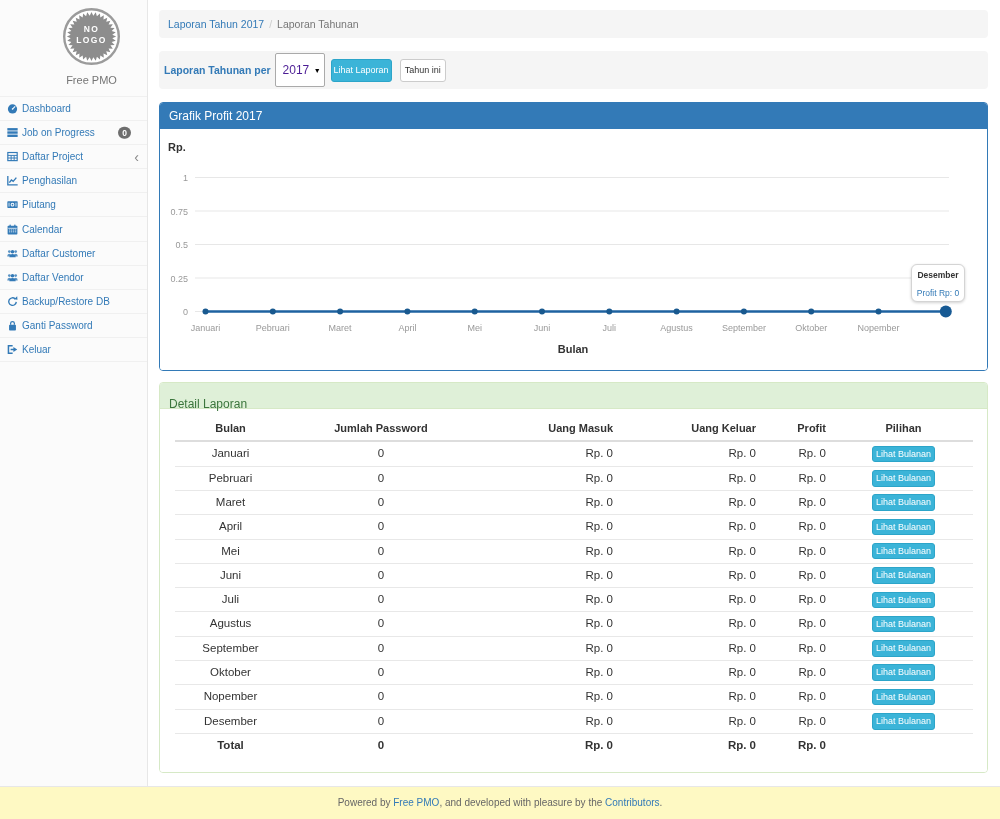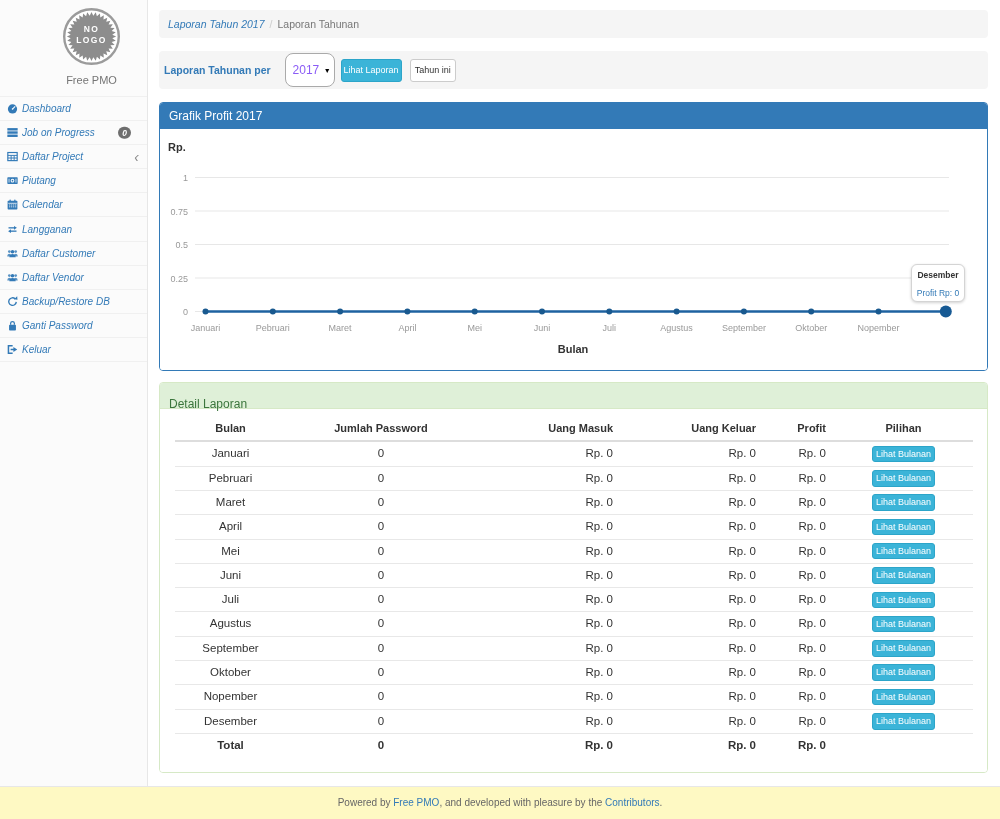--- a/index.html
+++ b/index.html
@@ -10,45 +10,45 @@
   .layout { display:flex; height:786px; }
 
   
   .sidebar { width:148px; flex:0 0 148px; background:#fbfbfb; border-right:1px solid #e7e7e7; }
   .brand { height:96px; text-align:center; padding-top:7px;margin-left:36px; }
   .brand-name { display:block; margin-top:8px; font-size:11px; color:#757575; }
   .logo-svg { display:block; margin:0 auto; }
   .nav { list-style:none; border-top:1px solid #f0f0f0; }
   .nav-item { position:relative; display:flex; align-items:center; height:24.1px;
               padding:0 8px 0 7px; border-bottom:1px solid #f0f0f0;
-              color:#337ab7; font-size:10px; cursor:pointer;font-style:italic; }
+              color:#337ab7; font-size:10px; cursor:pointer; }
   .nav-ic { width:11px; height:11px; flex:0 0 11px; margin-right:4px; }
   .nav-label { white-space:nowrap; }
   .nav-badge { position:absolute; right:16px; top:50%; transform:translateY(-50%);
                background:#6e6e6e; color:#fff; font-size:8.5px; font-weight:bold;
                min-width:13px; height:12.5px; line-height:12.5px; border-radius:7px;
                text-align:center; padding:0 3px; }
   .nav-chevron { position:absolute; right:8px; top:50%; transform:translateY(-52%);
                  color:#888; font-size:14px; line-height:1; }
 
   
   .content { flex:1; padding:10px 12px 0 11px; background:#fff; min-width:0; }
 
   .breadcrumb { height:28px; background:#f5f5f5; border-radius:4px; margin-bottom:13px;
                 line-height:28px; padding:0 9px; font-size:10.5px; color:#777; }
-  .breadcrumb a { color:#337ab7;font-style:italic; }
+  .breadcrumb a { color:#337ab7; }
   .breadcrumb .sep { margin:0 5px; color:#ccc; }
 
   .filterbar { height:38px; background:#f5f5f5; border-radius:4px; margin-bottom:13px;
                display:flex; align-items:center; padding:0 5px; }
-  .filter-label { color:#337ab7; font-weight:bold; font-size:10.5px; margin-right:14px; }
+  .filter-label { color:#337ab7; font-weight:bold; font-size:10.5px; margin-right:4px; }
   .year-select-wrap { position:relative; margin-right:4px; }
   .year-select { -webkit-appearance:none; appearance:none; width:50px; height:34px;
-                 border:1px solid #aaa; border-radius:8px; background:#fff; font-size:12px;
-                 font-family:"Liberation Sans",sans-serif; padding:0 14px 0 7px; color:#8b5cf6; }
+                 border:1px solid #aaa; border-radius:2px; background:#fff; font-size:12px;
+                 font-family:"Liberation Sans",sans-serif; padding:0 14px 0 7px; color:#4c1d95; }
   .year-caret { position:absolute; right:4px; top:50%; transform:translateY(-50%);
                 font-size:7px; color:#000; pointer-events:none; }
   .btn { display:inline-block; border-radius:3px; font-size:9px; height:23px;
          line-height:21px; padding:0 2px; cursor:pointer;
          font-family:"Liberation Sans",sans-serif; }
   .btn-info { background:#3bb4d8; border:1px solid #2ca5c9; color:#fff; margin:0 8px 0 2px; }
   .btn-default { background:#fff; border:1px solid #ccc; color:#333; padding:0 4px; }
 
   
   .panel { border-radius:4px; margin-bottom:11px; }
@@ -136,20 +136,27 @@
             <line x1="1.2" y1="6.4" x2="14.8" y2="6.4" stroke="#337ab7" stroke-width="1.4"></line>
             <line x1="1.2" y1="10.2" x2="14.8" y2="10.2" stroke="#337ab7" stroke-width="1.4"></line>
             <line x1="6" y1="6.4" x2="6" y2="14" stroke="#337ab7" stroke-width="1.4"></line>
             <line x1="10.4" y1="6.4" x2="10.4" y2="14" stroke="#337ab7" stroke-width="1.4"></line>
           </svg>
           <span class="nav-label">Daftar Project</span>
           <span class="nav-chevron">‹</span>
         </li>
       <li class="nav-item">
           <svg class="nav-ic" viewBox="0 0 16 16" fill="#337ab7">
+            <path d="M1.2 1.5 V14.3 H15.5" fill="none" stroke="#337ab7" stroke-width="1.9"></path>
+            <polyline points="3.4,11 6.4,7.2 9,9.2 13.6,3.8" fill="none" stroke="#337ab7" stroke-width="2"></polyline>
+          </svg>
+          <span class="nav-label">Penghasilan</span>
+        </li>
+      <li class="nav-item">
+          <svg class="nav-ic" viewBox="0 0 16 16" fill="#337ab7">
             <rect x="0.5" y="3.4" width="15" height="9.6" rx="1"></rect>
             <circle cx="8" cy="8.2" r="2.7" fill="#fff"></circle>
             <circle cx="8" cy="8.2" r="1.25"></circle>
             <rect x="2.3" y="5.4" width="1.3" height="5.6" fill="#fff" opacity=".85"></rect>
             <rect x="12.4" y="5.4" width="1.3" height="5.6" fill="#fff" opacity=".85"></rect>
           </svg>
           <span class="nav-label">Piutang</span>
         </li>
       <li class="nav-item">
           <svg class="nav-ic" viewBox="0 0 16 16" fill="#337ab7">
@@ -162,29 +169,20 @@
               <rect x="6.1" y="8" width="1.5" height="1.4"></rect>
               <rect x="9" y="8" width="1.5" height="1.4"></rect>
               <rect x="11.9" y="8" width="1.5" height="1.4"></rect>
               <rect x="3.2" y="10.7" width="1.5" height="1.4"></rect>
               <rect x="6.1" y="10.7" width="1.5" height="1.4"></rect>
               <rect x="9" y="10.7" width="1.5" height="1.4"></rect>
               <rect x="11.9" y="10.7" width="1.5" height="1.4"></rect>
             </g>
           </svg>
           <span class="nav-label">Calendar</span>
-        </li>
-      <li class="nav-item">
-          <svg class="nav-ic" viewBox="0 0 16 16" fill="#337ab7">
-            <path d="M2.2 5.6 H10.6" fill="none" stroke="#337ab7" stroke-width="1.9"></path>
-            <path d="M10.2 2.8 L14.4 5.6 L10.2 8.4 Z"></path>
-            <path d="M13.8 10.4 H5.4" fill="none" stroke="#337ab7" stroke-width="1.9"></path>
-            <path d="M5.8 7.6 L1.6 10.4 L5.8 13.2 Z"></path>
-          </svg>
-          <span class="nav-label">Langganan</span>
         </li>
       <li class="nav-item">
           <svg class="nav-ic" viewBox="0 0 16 16" fill="#337ab7">
             <g opacity=".8">
               <circle cx="3.4" cy="5.2" r="2"></circle>
               <path d="M0.3 12.2 Q0.5 8.4 3.4 8.4 Q4.7 8.4 5.5 9.3 L5.5 12.2 Z"></path>
               <circle cx="12.6" cy="5.2" r="2"></circle>
               <path d="M15.7 12.2 Q15.5 8.4 12.6 8.4 Q11.3 8.4 10.5 9.3 L10.5 12.2 Z"></path>
             </g>
             <circle cx="8" cy="5.4" r="2.6"></circle>

